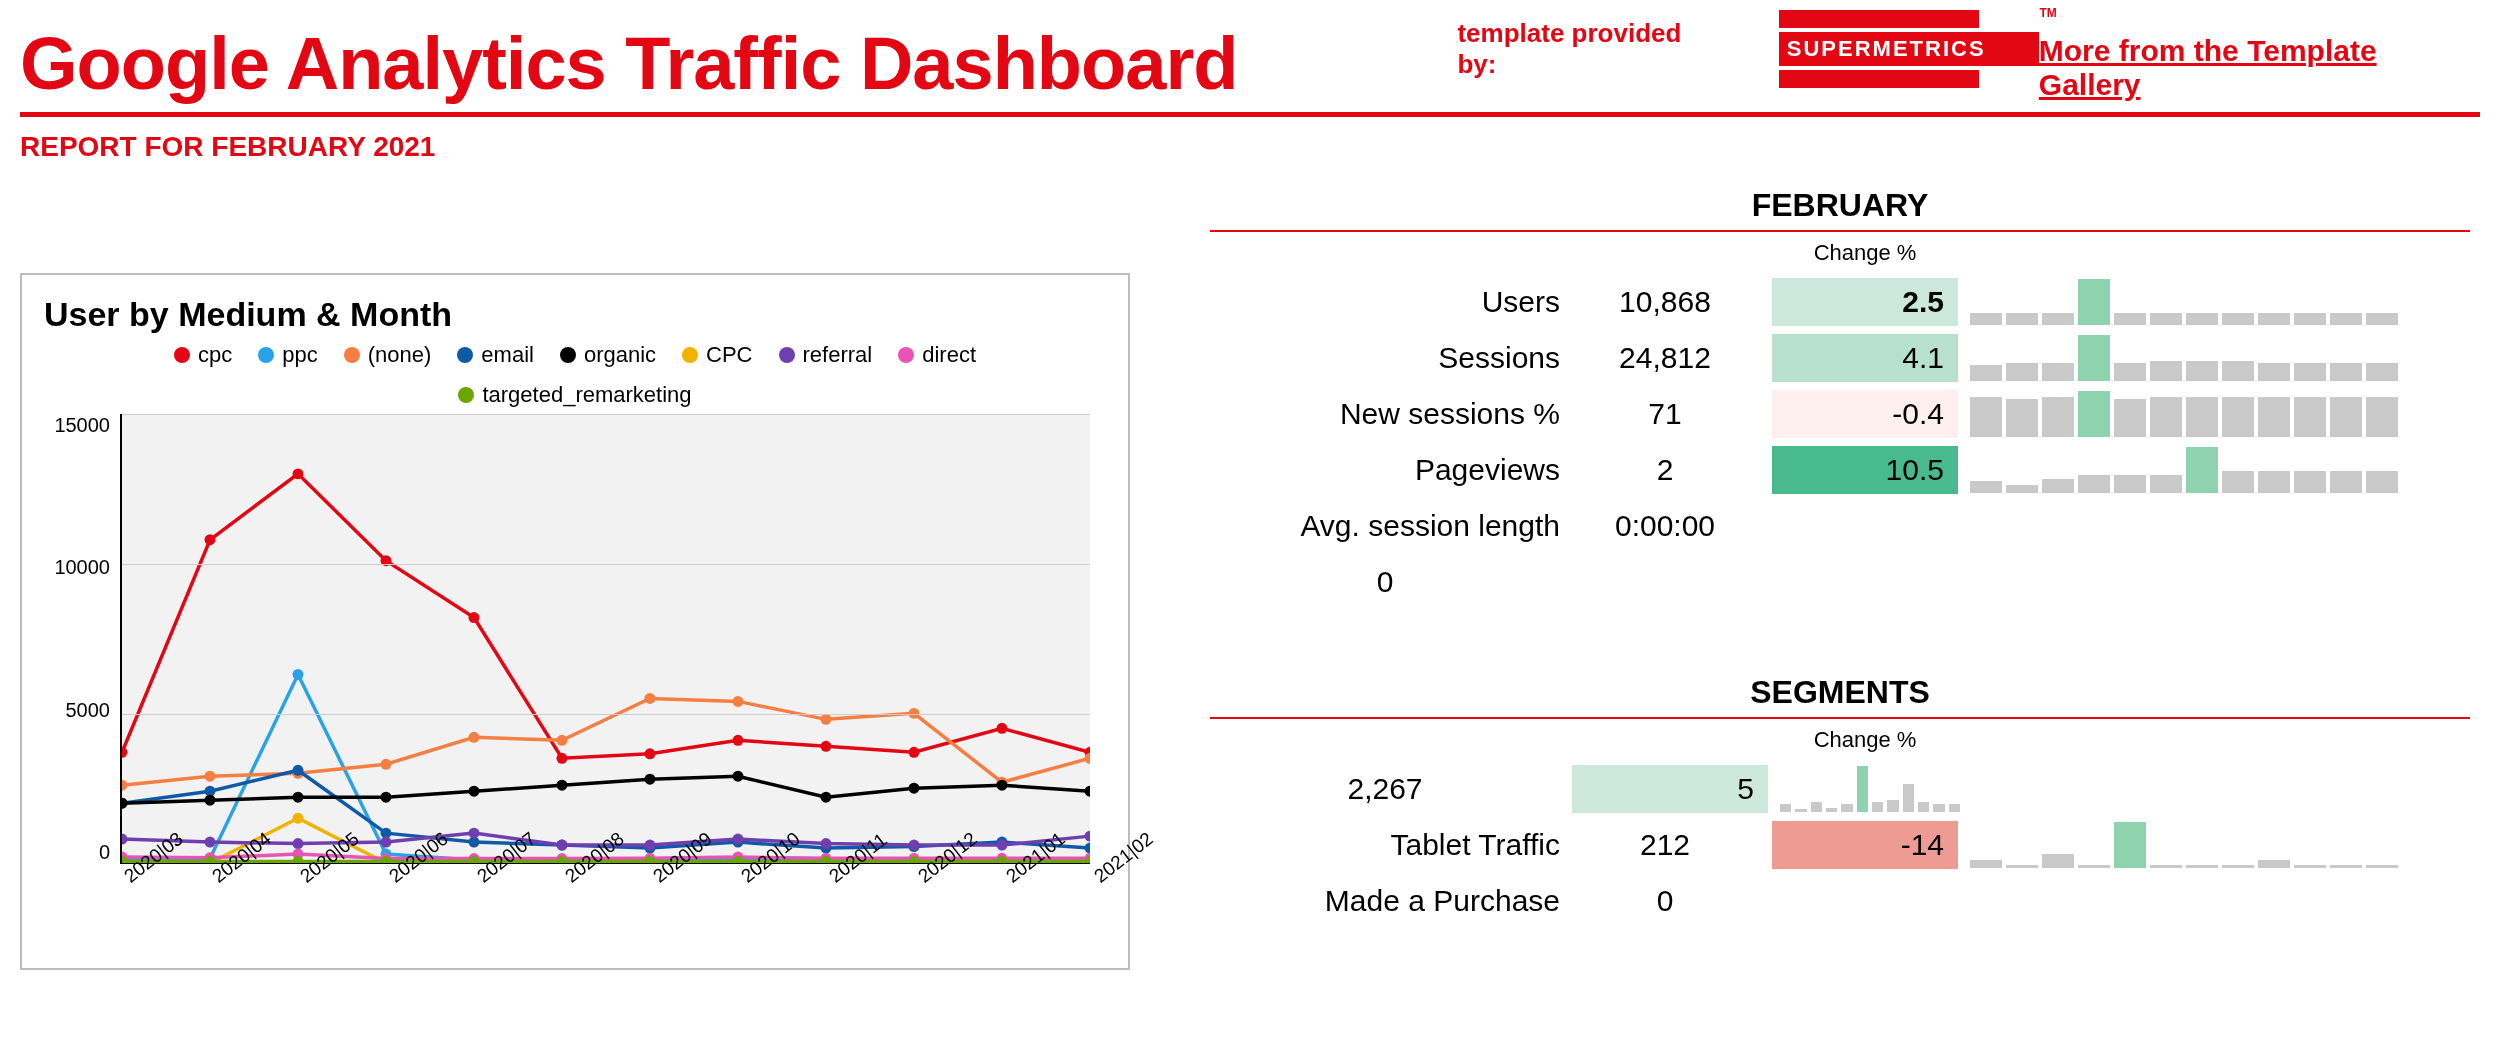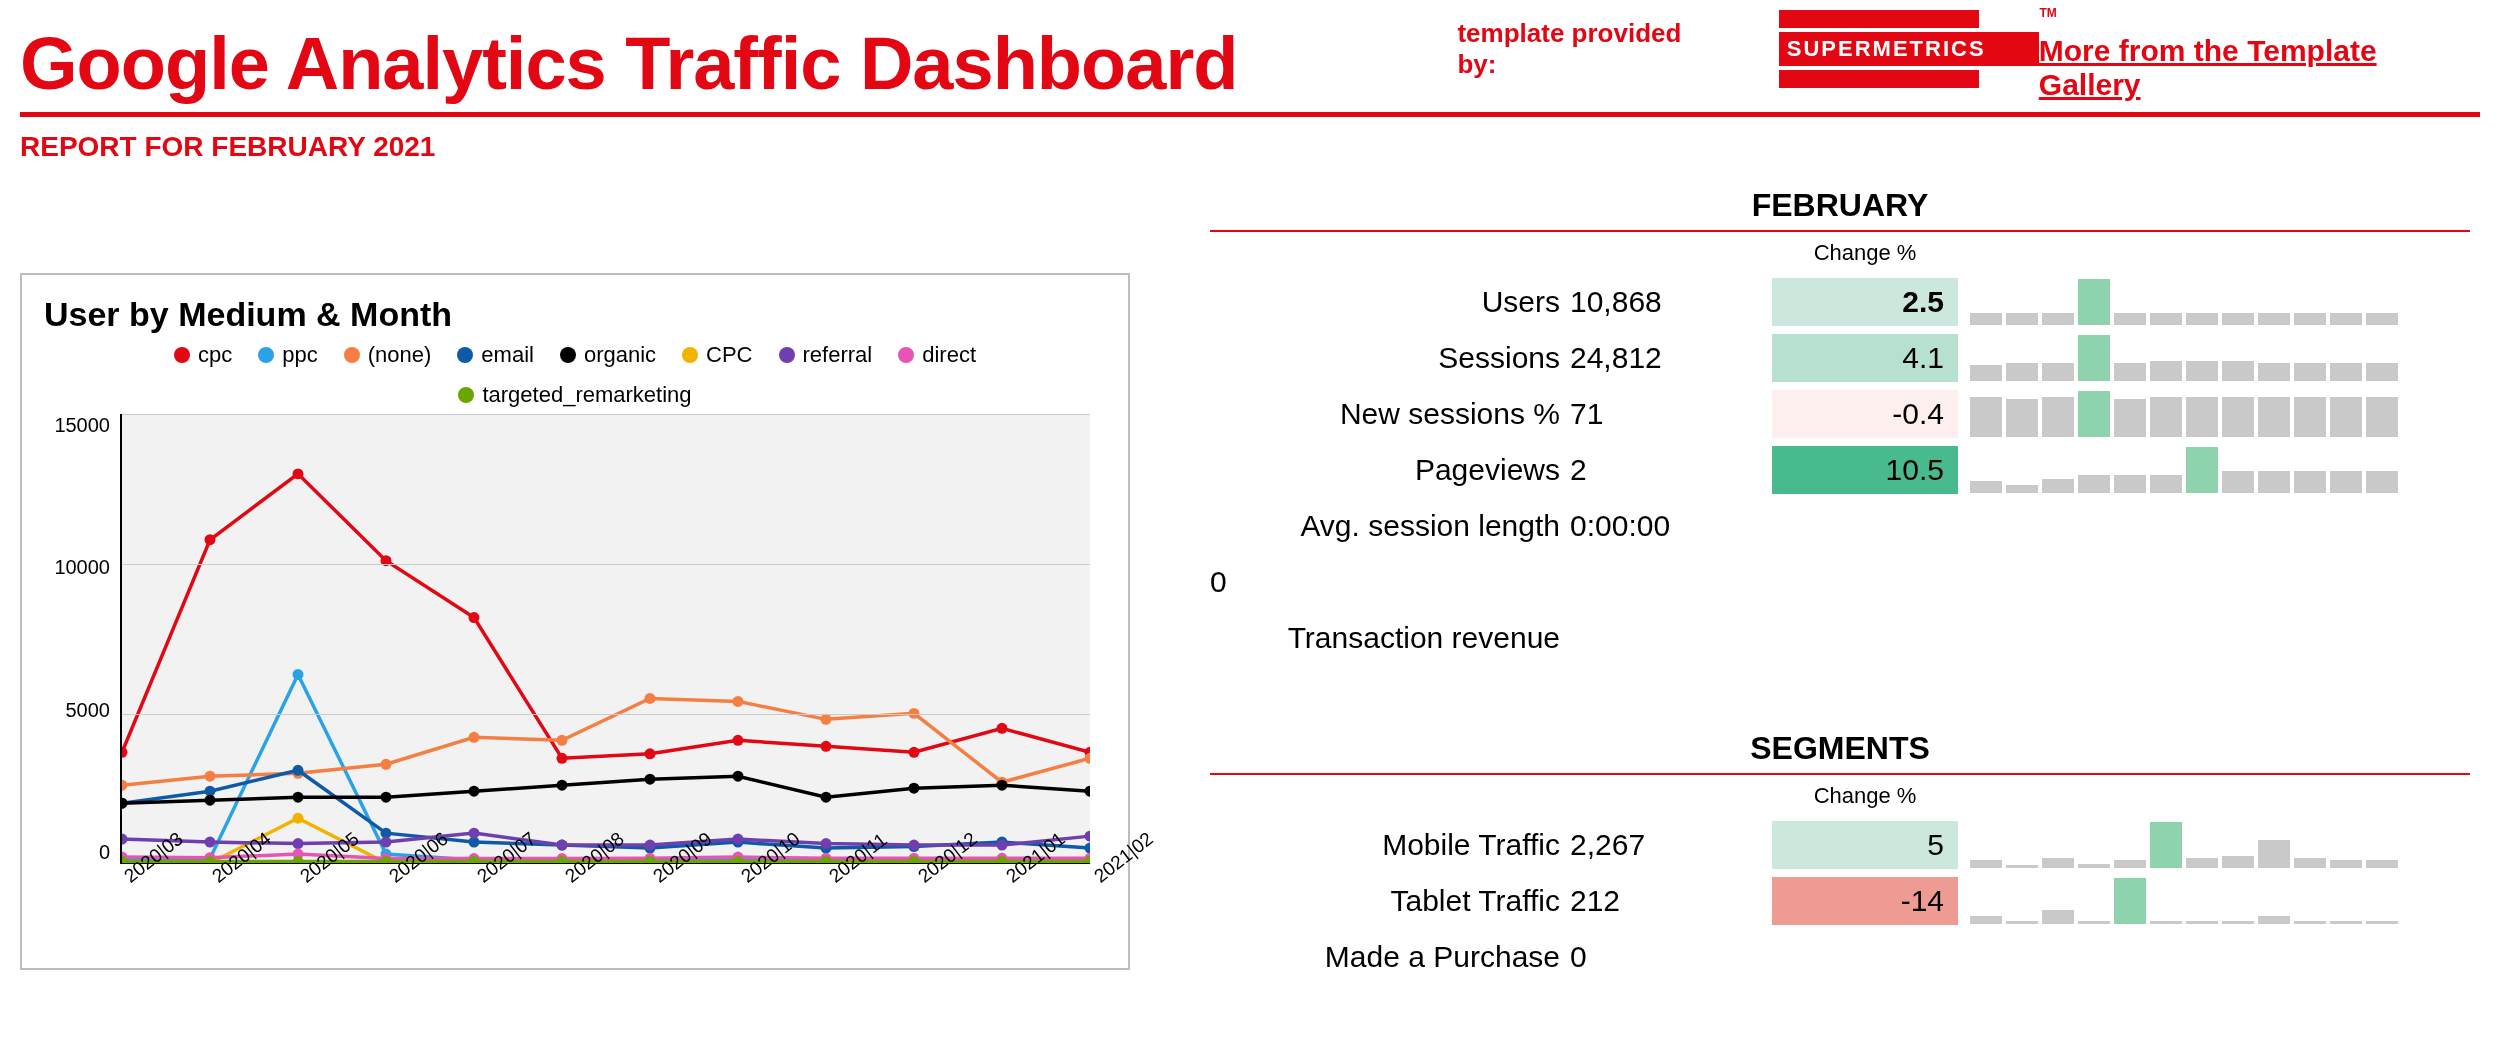--- a/index.html
+++ b/index.html
@@ -95,21 +95,21 @@
   .gridline { position:absolute; left:0; right:0; height:1px; background:#ccc; }
   .x-ticks { margin-left:76px; width:970px; display:flex; justify-content:space-between; padding-top:6px;}
   .x-ticks span { font-size:19px; transform: rotate(-38deg); transform-origin: top left; white-space:nowrap; display:block; width:0;}
   svg.lines { position:absolute; inset:0; }
 
   .panel-heading { font-size:32px; font-weight:800; text-align:center; border-bottom:2px solid #e30613; padding:4px 0 6px; }
   .table { width:100%; }
   .table .row { display:grid; grid-template-columns: 360px 200px 190px 470px; align-items:center; height:56px; }
   .table .row.hrow { height:42px; }
   .table .label { text-align:right; font-size:30px; padding-right:10px;}
-  .table .value { text-align:left; font-size:30px; padding-right:10px;}
+  .table .value { text-align:center; font-size:30px; padding-right:10px;}
   .table .changewrap { height:48px; display:flex; align-items:center; justify-content:flex-end; padding-right:14px; font-size:30px; margin:0 2px;}
   .table .colhead { font-size:22px; text-align:center;}
   .spark { display:flex; gap:4px; align-items:flex-end; height:46px; padding-left:10px;}
   .spark .sb { width:32px; background:#c9c9c9;}
 
   .segments-panel { margin-top: 60px; }
 </style>
 </head>
 <body>
 
@@ -411,39 +411,32 @@
             <div class="label">Avg. session length</div>
             <div class="value">0:00:00</div>
             <div class="changewrap"></div>
             <div class="spark"></div>
           </div>
           <div class="row">
             <div class="value">0</div>
             <div class="changewrap"></div>
             <div class="spark"></div>
           </div>
-          <div class="row">
-            <div class="label">Transaction revenue</div>
-            <div class="value"></div>
-            <div class="changewrap"></div>
-            <div class="spark"></div>
-          </div>
         </div>
     </div>
     <div class="segments-panel">
       <div class="panel-heading">SEGMENTS</div>
       <div class="table" id="segments-table">
           <div class="row hrow">
             <div></div>
             <div></div>
             <div class="colhead">Change %</div>
             <div></div>
           </div>
           <div class="row">
-            <div class="label">Mobile Traffic</div>
             <div class="value">2,267</div>
             <div class="changewrap" style="background: rgb(204, 232, 221);">5</div>
             <div class="spark">
               <div class="sb" style="height: 8px;"></div>
               <div class="sb" style="height: 3px;"></div>
               <div class="sb" style="height: 10px;"></div>
               <div class="sb" style="height: 4px;"></div>
               <div class="sb" style="height: 8px;"></div>
               <div class="sb" style="height: 46px; background: rgb(143, 210, 174);"></div>
               <div class="sb" style="height: 10px;"></div>

